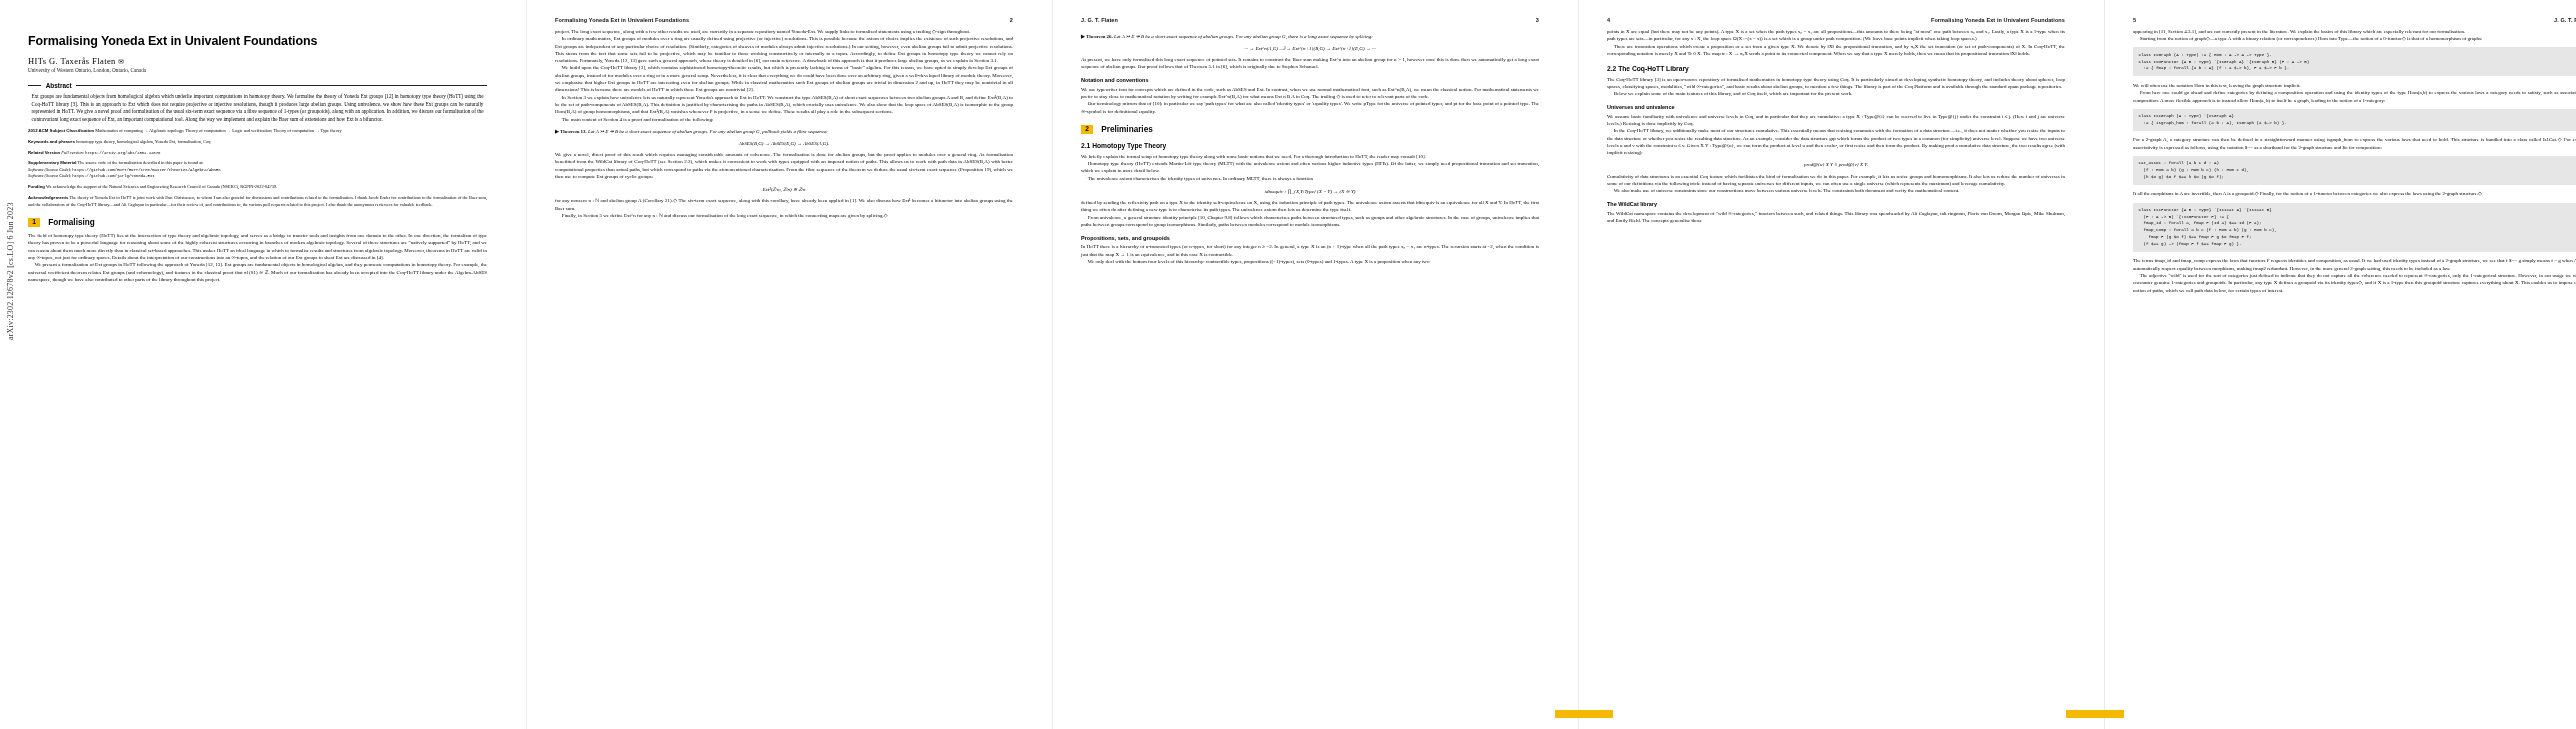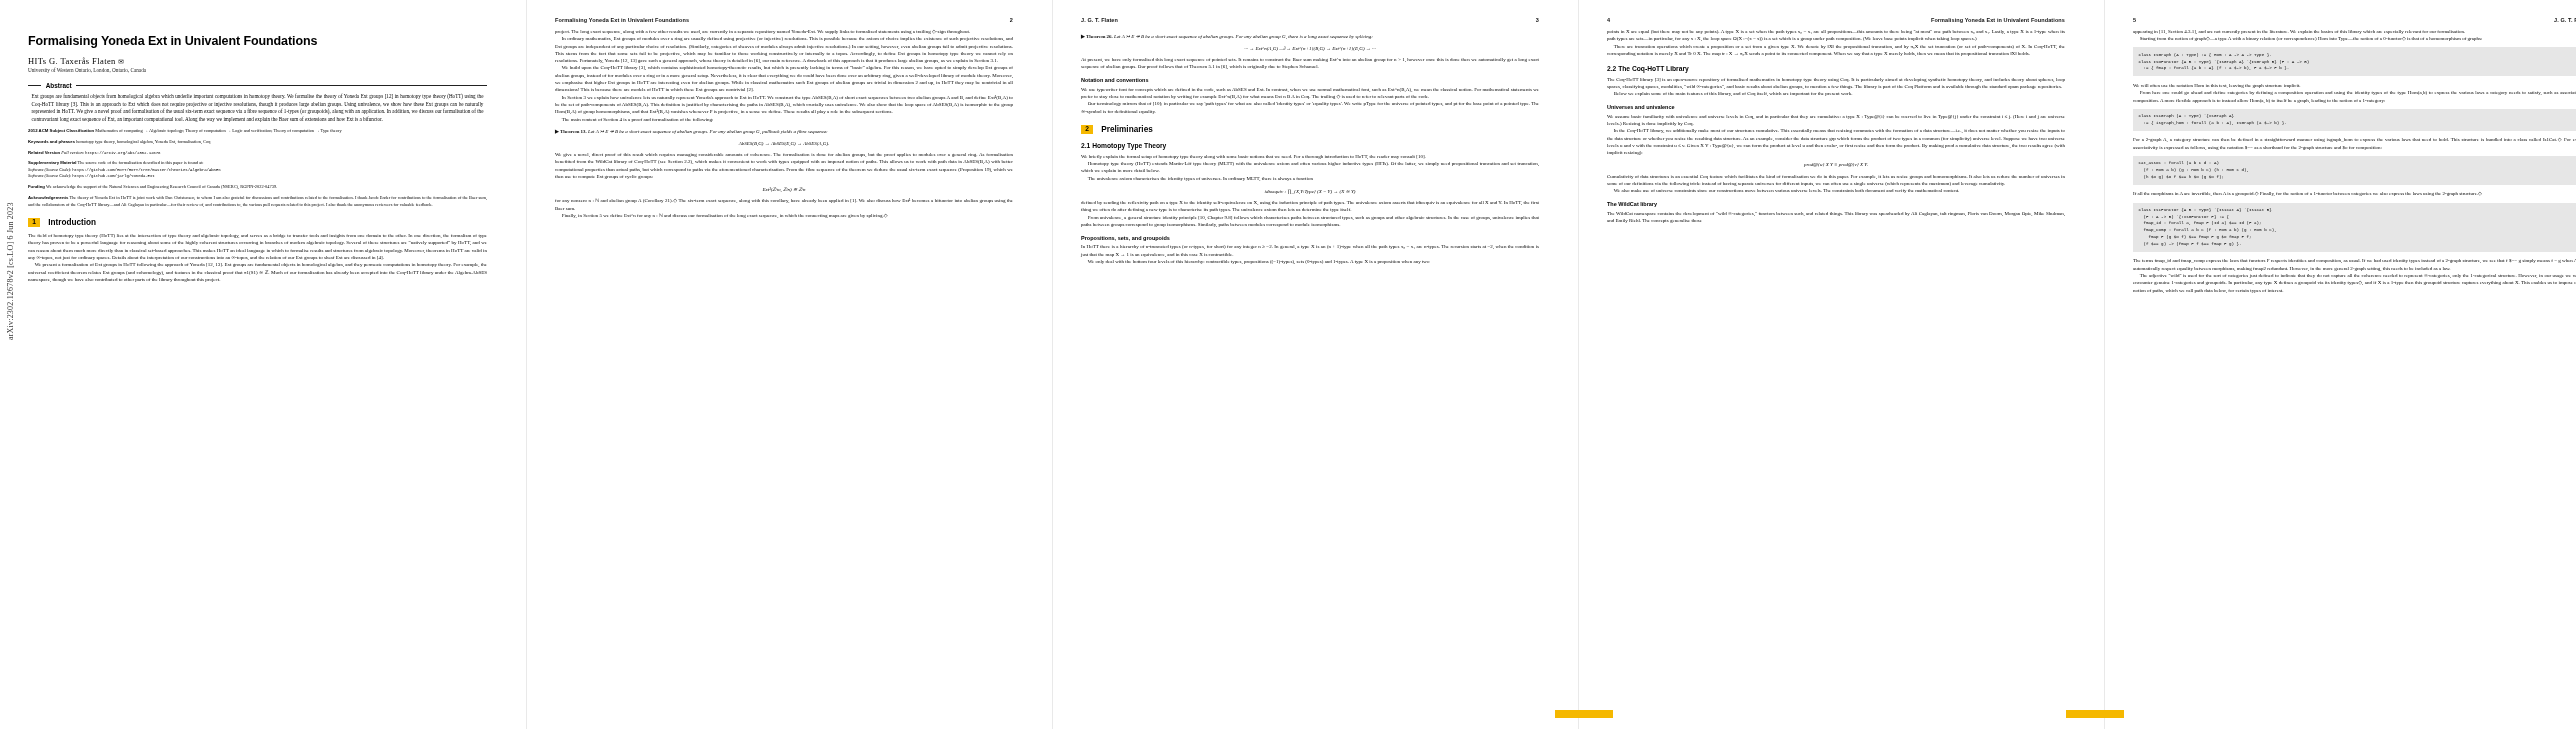--- a/index.html
+++ b/index.html
@@ -109,21 +109,21 @@
       <b>Funding</b>
       <span>We acknowledge the support of the Natural Sciences and Engineering Research Council of Canada (NSERC), RGPIN-2022-04739.</span>
     </div>
     <div class="meta">
       <b>Acknowledgements</b>
       <span>The theory of Yoneda Ext in HoTT is joint work with Dan Christensen, to whom I am also grateful for discussions and contributions related to the formalisation. I thank Jacob Ender for contributions to the formalisation of the Baer sum, and the collaborators of the Coq-HoTT library—and Ali Caglayan in particular—for their review of, and contributions to, the various pull requests related to this project. I also thank the anonymous reviewers for valuable feedback.</span>
     </div>
 
     <div class="sec">
       <span class="num" style="background-color: rgb(245, 184, 0);">1</span>
-      <span class="nm">Introduction</span>
+      <span class="nm">Formalising</span>
     </div>
     <p class="body ni">The field of homotopy type theory (HoTT) lies at the intersection of type theory and algebraic topology, and serves as a bridge to transfer tools and insights from one domain to the other. In one direction, the formalism of type theory has proven to be a powerful language for reasoning about some of the highly coherent structures occurring in branches of modern algebraic topology. Several of these structures are “natively supported” by HoTT, and we can reason about them much more directly than in classical set-based approaches. This makes HoTT an ideal language in which to formalise results and structures from algebraic topology. Moreover, theorems in HoTT are valid in any ∞-topos, not just for ordinary spaces. Details about the interpretation of our constructions into an ∞-topos, and the relation of our Ext groups to sheaf Ext are discussed in [4].</p>
     <p class="body">We present a formalisation of Ext groups in HoTT following the approach of Yoneda [12, 13]. Ext groups are fundamental objects in homological algebra, and they permeate computations in homotopy theory. For example, the universal coefficient theorem relates Ext groups (and cohomology), and features in the classical proof that π1(S1) ≃ ℤ. Much of our formalisation has already been accepted into the Coq-HoTT library under the Algebra.AbSES namespace, though we have also contributed to other parts of the library throughout this project.</p>
   </div>
 
   <div class="page">
     <div class="runhead left">
       <span class="t">Formalising Yoneda Ext in Univalent Foundations</span>
       <span class="sp"></span>
       <span class="pn">2</span>

